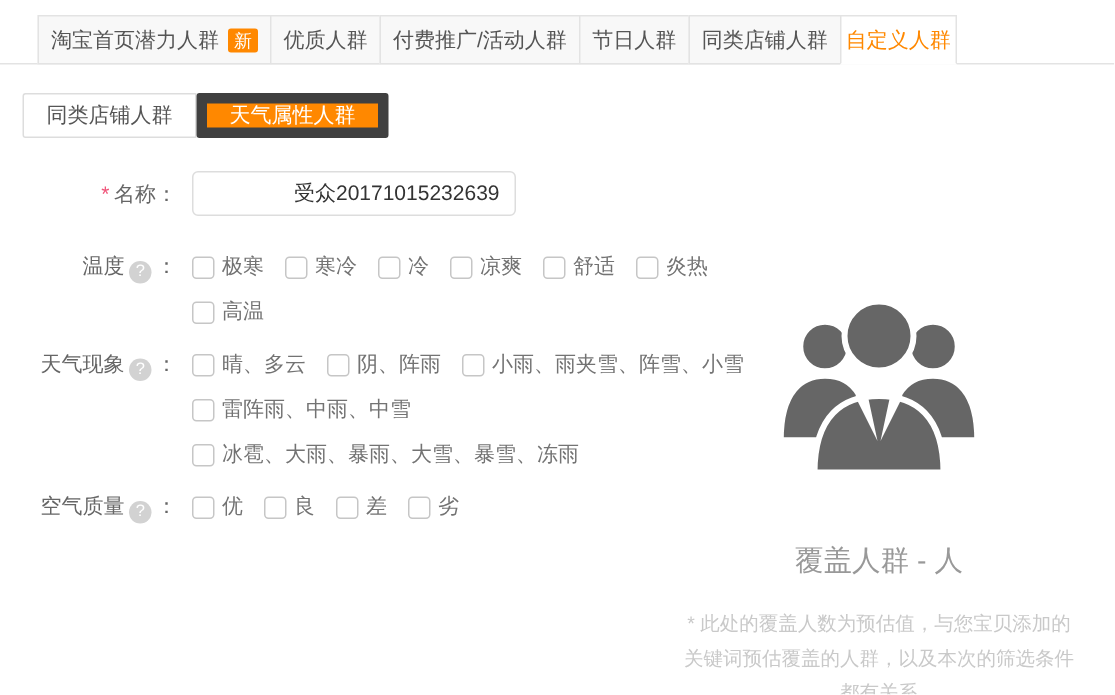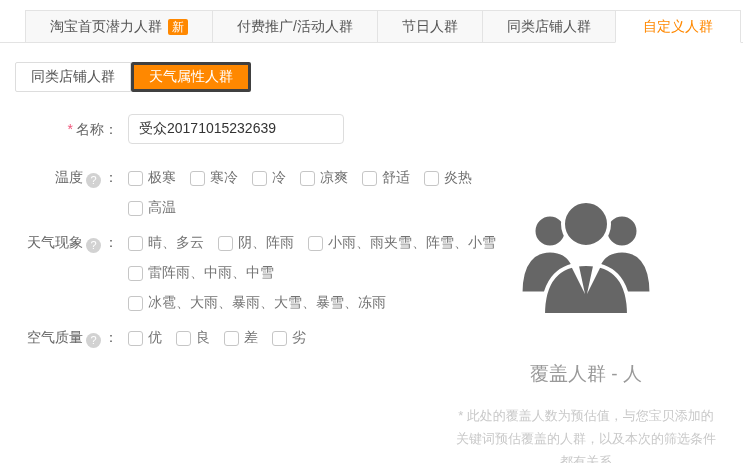--- a/index.html
+++ b/index.html
@@ -4,44 +4,44 @@
 <style>
   * { margin:0; padding:0; box-sizing:border-box; }
   html,body { background:#fff; }
   body { font-family:"Liberation Sans","DejaVu Sans",sans-serif; }
   #screen { position:relative; width:743px; height:463px; background:#fff; overflow:hidden; }
 
   
   .tabbar { position:absolute; top:10px; left:0; right:0; height:33px;
             display:flex; align-items:stretch; padding-left:25px;
             border-bottom:1px solid #e3e3e3; }
-  .tab { display:flex; align-items:center; padding:0 24px; font-size:14px; color:#555;
+  .tab { display:flex; align-items:center; padding:0 8px; font-size:14px; color:#555;
          background:#f8f8f8; border:1px solid #e3e3e3; border-bottom:none; margin-right:-1px;
          margin-bottom:-1px; border-bottom:1px solid #e3e3e3; cursor:pointer; white-space:nowrap; }
-  .tab.active { background:#fff; color:#ff8800; border-bottom:1px solid #fff; padding:0 27px; }
+  .tab.active { background:#fff; color:#ff8800; border-bottom:1px solid #fff; padding:0 3px; }
   .badge { display:inline-block; margin-left:6px; padding:1px 4px; font-size:12px; line-height:14px;
            color:#fff; background:#ff8800; border-radius:2px; }
 
   
   .subtabs { position:absolute; top:62px; left:15px; display:flex; height:30px; }
   .subtab { display:flex; align-items:center; padding:0 15px; font-size:14px; cursor:pointer; }
   .subtab.plain { background:#fff; color:#555; border:1px solid #ddd; border-radius:2px 0 0 2px; }
-  .subtab.active { background:#ff8800; color:#fff; border:3px solid #404040; border-radius:2px; }
+  .subtab.active { background:#ff8800; color:#fff; border:7px solid #404040; border-radius:2px; }
 
   
   .flabel { position:absolute; left:0; width:118px; text-align:right; font-size:14px; color:#666;
             white-space:nowrap; }
   .req { color:#f0557a; margin-right:3px; }
   .help { display:inline-block; width:15px; height:15px; border-radius:50%; background:#d2d2d2;
           color:#fff; font-size:11px; line-height:15px; text-align:center; margin:0 3px;
           vertical-align:-2px; cursor:pointer; }
   #name-row .flabel { top:121px; }
   #name-input { position:absolute; left:128px; top:114px; width:216px; height:30px;
                 border:1px solid #ddd; border-radius:4px; padding:12px 10px; font-size:14px;
-                color:#333; outline:none; font-family:inherit; }
+                color:#333; outline:none; font-family:inherit;text-align:right; }
 
   #groups { position:absolute; left:0; top:168px; width:460px; }
   .group { position:relative; margin-bottom:15px; }
   .group .glabel { position:absolute; left:0; top:1px; width:118px; text-align:right;
                    font-size:14px; color:#666; white-space:nowrap; }
   .rows { margin-left:128px; }
   .crow { display:flex; align-items:center; height:20px; margin-bottom:10px; }
   .citem { display:flex; align-items:center; margin-right:14px; font-size:14px; color:#737373;
            cursor:pointer; white-space:nowrap; }
   .cbox { display:inline-block; width:15px; height:15px; border:1px solid #c6c6c6; border-radius:3px;
@@ -56,20 +56,23 @@
 </style>
 </head>
 <body>
 
 <div id="screen">
 
   <div class="tabbar">
     <div class="tab">
       <span>淘宝首页潜力人群</span>
       <span class="badge">新</span>
+    </div>
+    <div class="tab">
+      <span>优质人群</span>
     </div>
     <div class="tab">
       <span>付费推广/活动人群</span>
     </div>
     <div class="tab">
       <span>节日人群</span>
     </div>
     <div class="tab">
       <span>同类店铺人群</span>
     </div>

